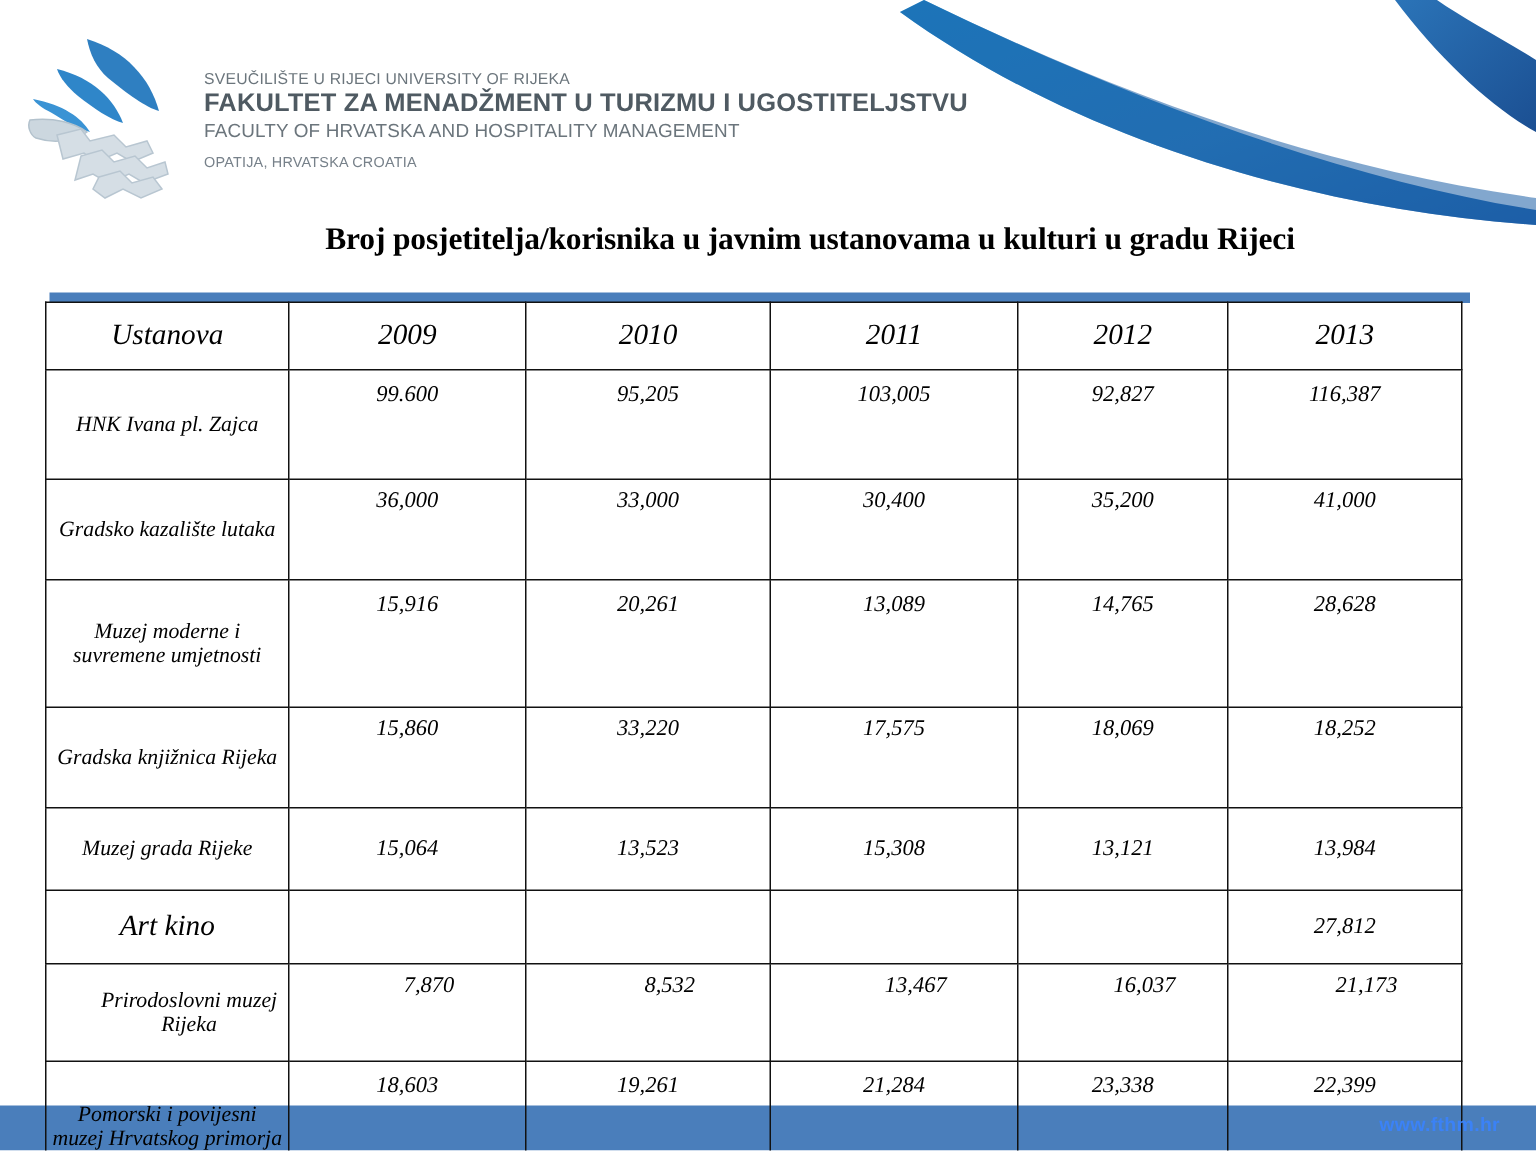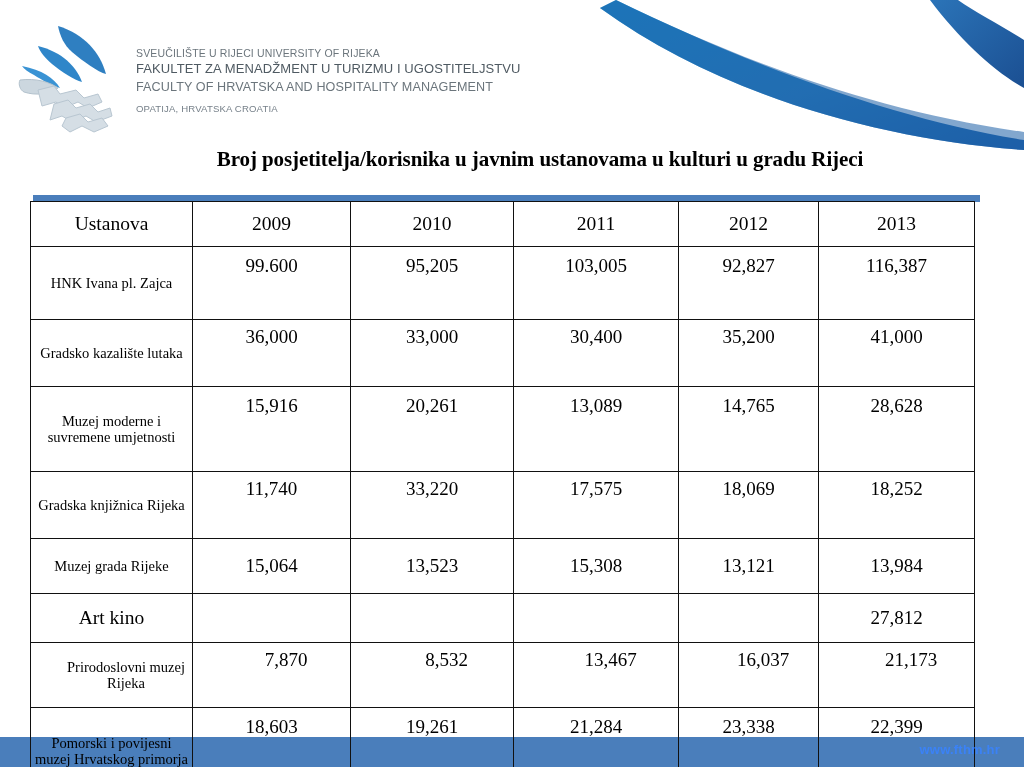--- a/index.html
+++ b/index.html
@@ -46,22 +46,22 @@
     color: #59636b;
   }
   .logo-line1 {
     font-size: 10.5px;
     letter-spacing: 0.15px;
     color: #6b757c;
     line-height: 14px;
     white-space: nowrap;
   }
   .logo-line2 {
-    font-size: 13px;
-    font-weight: normal;
+    font-size: 17px;
+    font-weight: bold;
     color: #4f5a62;
     line-height: 18px;
     letter-spacing: 0.1px;
     white-space: nowrap;
   }
   .logo-line3 {
     font-size: 12.6px;
     color: #6b757c;
     line-height: 18px;
     letter-spacing: 0.1px;
@@ -113,41 +113,42 @@
     width: 944px;
     table-layout: fixed;
   }
   table.data-table td {
     border: 1.6px solid #111111;
     text-align: center;
     vertical-align: middle;
     padding: 2px 3px;
     line-height: 1.12;
     background: transparent;
+    font-style: italic;
   }
   col.c-name  { width: 162px; }
   col.c-2009  { width: 158px; }
   col.c-2010  { width: 163px; }
   col.c-2011  { width: 165px; }
   col.c-2012  { width: 140px; }
   col.c-2013  { width: 156px; }
 
   .th-cell {
     font-size: 19.5px;
     height: 40px;
     font-family: "Liberation Serif", "DejaVu Serif", serif;
   }
   .name-cell {
     font-size: 14.5px;
   }
   .name-cell.big {
     font-size: 19.5px;
   }
   .num-cell {
-    font-size: 19px;
+    font-size: 15px;
   }
 
   
   tr.r-head td { height: 40px; }
   tr.r-0 td { height: 62px; }
   tr.r-1 td { height: 58px; }
   tr.r-2 td { height: 74px; }
   tr.r-3 td { height: 58px; }
   tr.r-4 td { height: 50px; }
   tr.r-5 td { height: 44px; }
@@ -281,21 +282,21 @@
         <td class="name-cell">Muzej moderne i suvremene umjetnosti</td>
         <td class="num-cell">15,916</td>
         <td class="num-cell">20,261</td>
         <td class="num-cell">13,089</td>
         <td class="num-cell">14,765</td>
         <td class="num-cell">28,628</td>
       </tr>
 
       <tr class="r-3">
         <td class="name-cell">Gradska knjižnica Rijeka</td>
-        <td class="num-cell">11,740</td>
+        <td class="num-cell">15,860</td>
         <td class="num-cell">33,220</td>
         <td class="num-cell">17,575</td>
         <td class="num-cell">18,069</td>
         <td class="num-cell">18,252</td>
       </tr>
 
       <tr class="r-4">
         <td class="name-cell">Muzej grada Rijeke</td>
         <td class="num-cell">15,064</td>
         <td class="num-cell">13,523</td>

